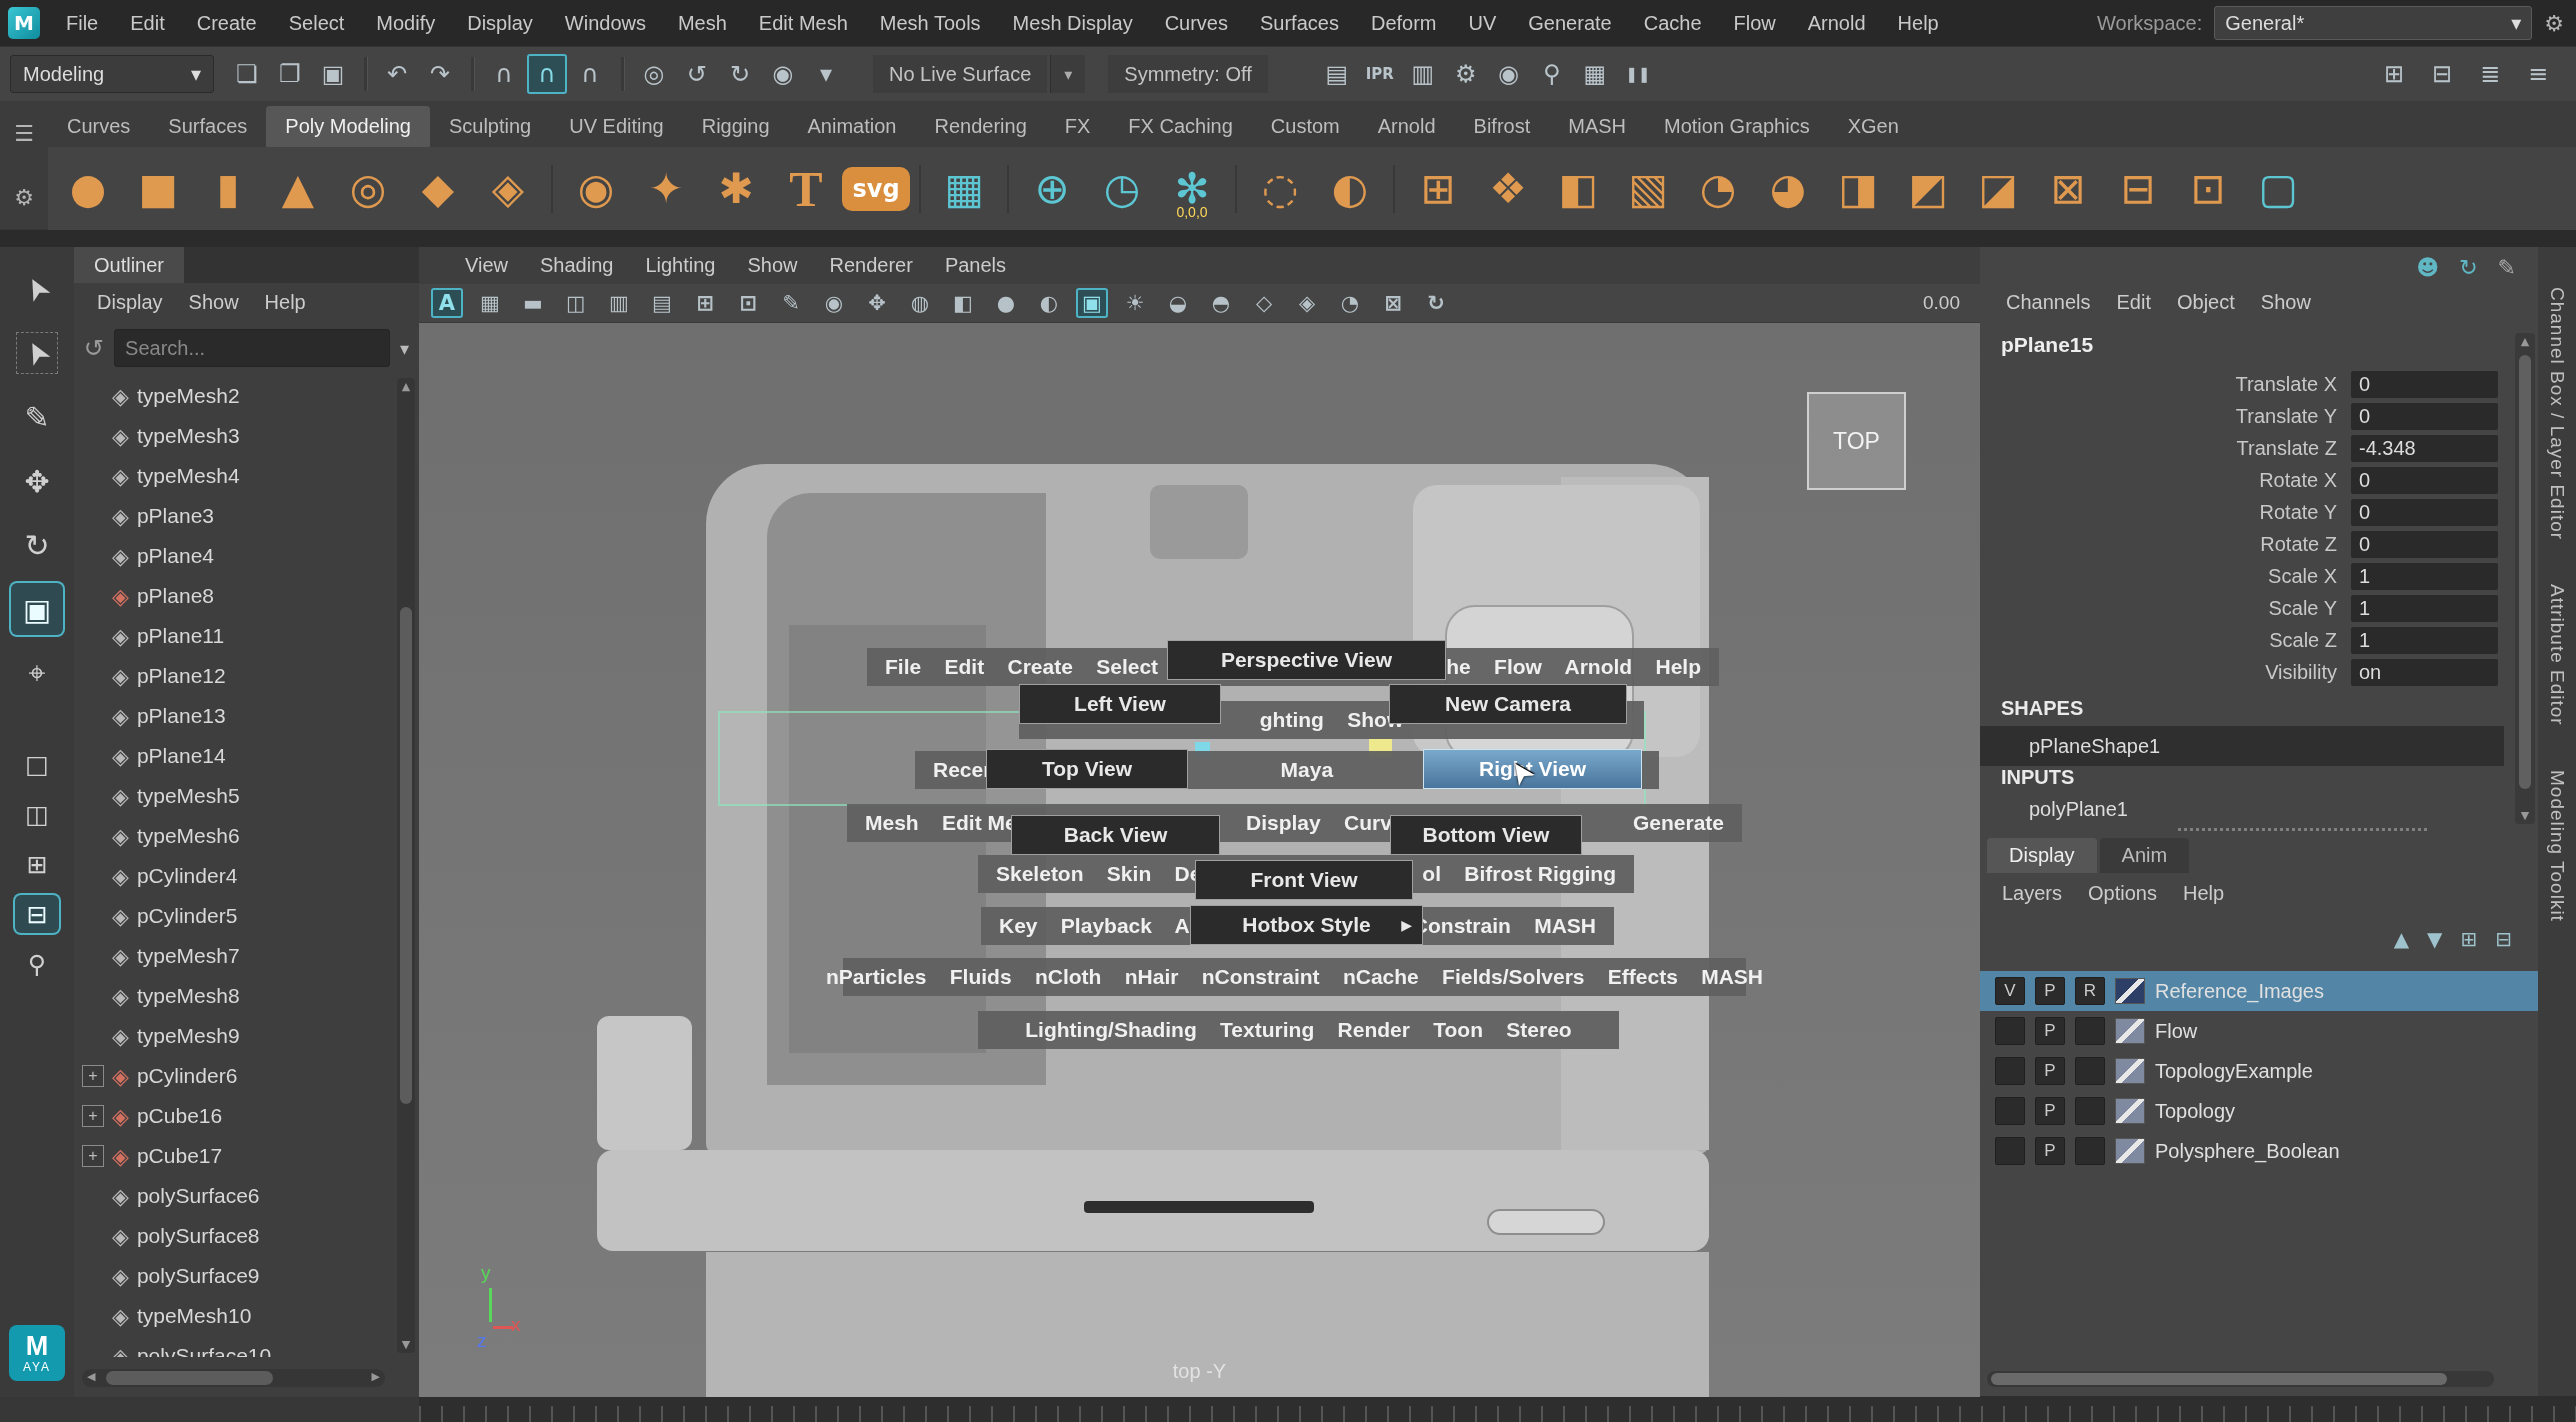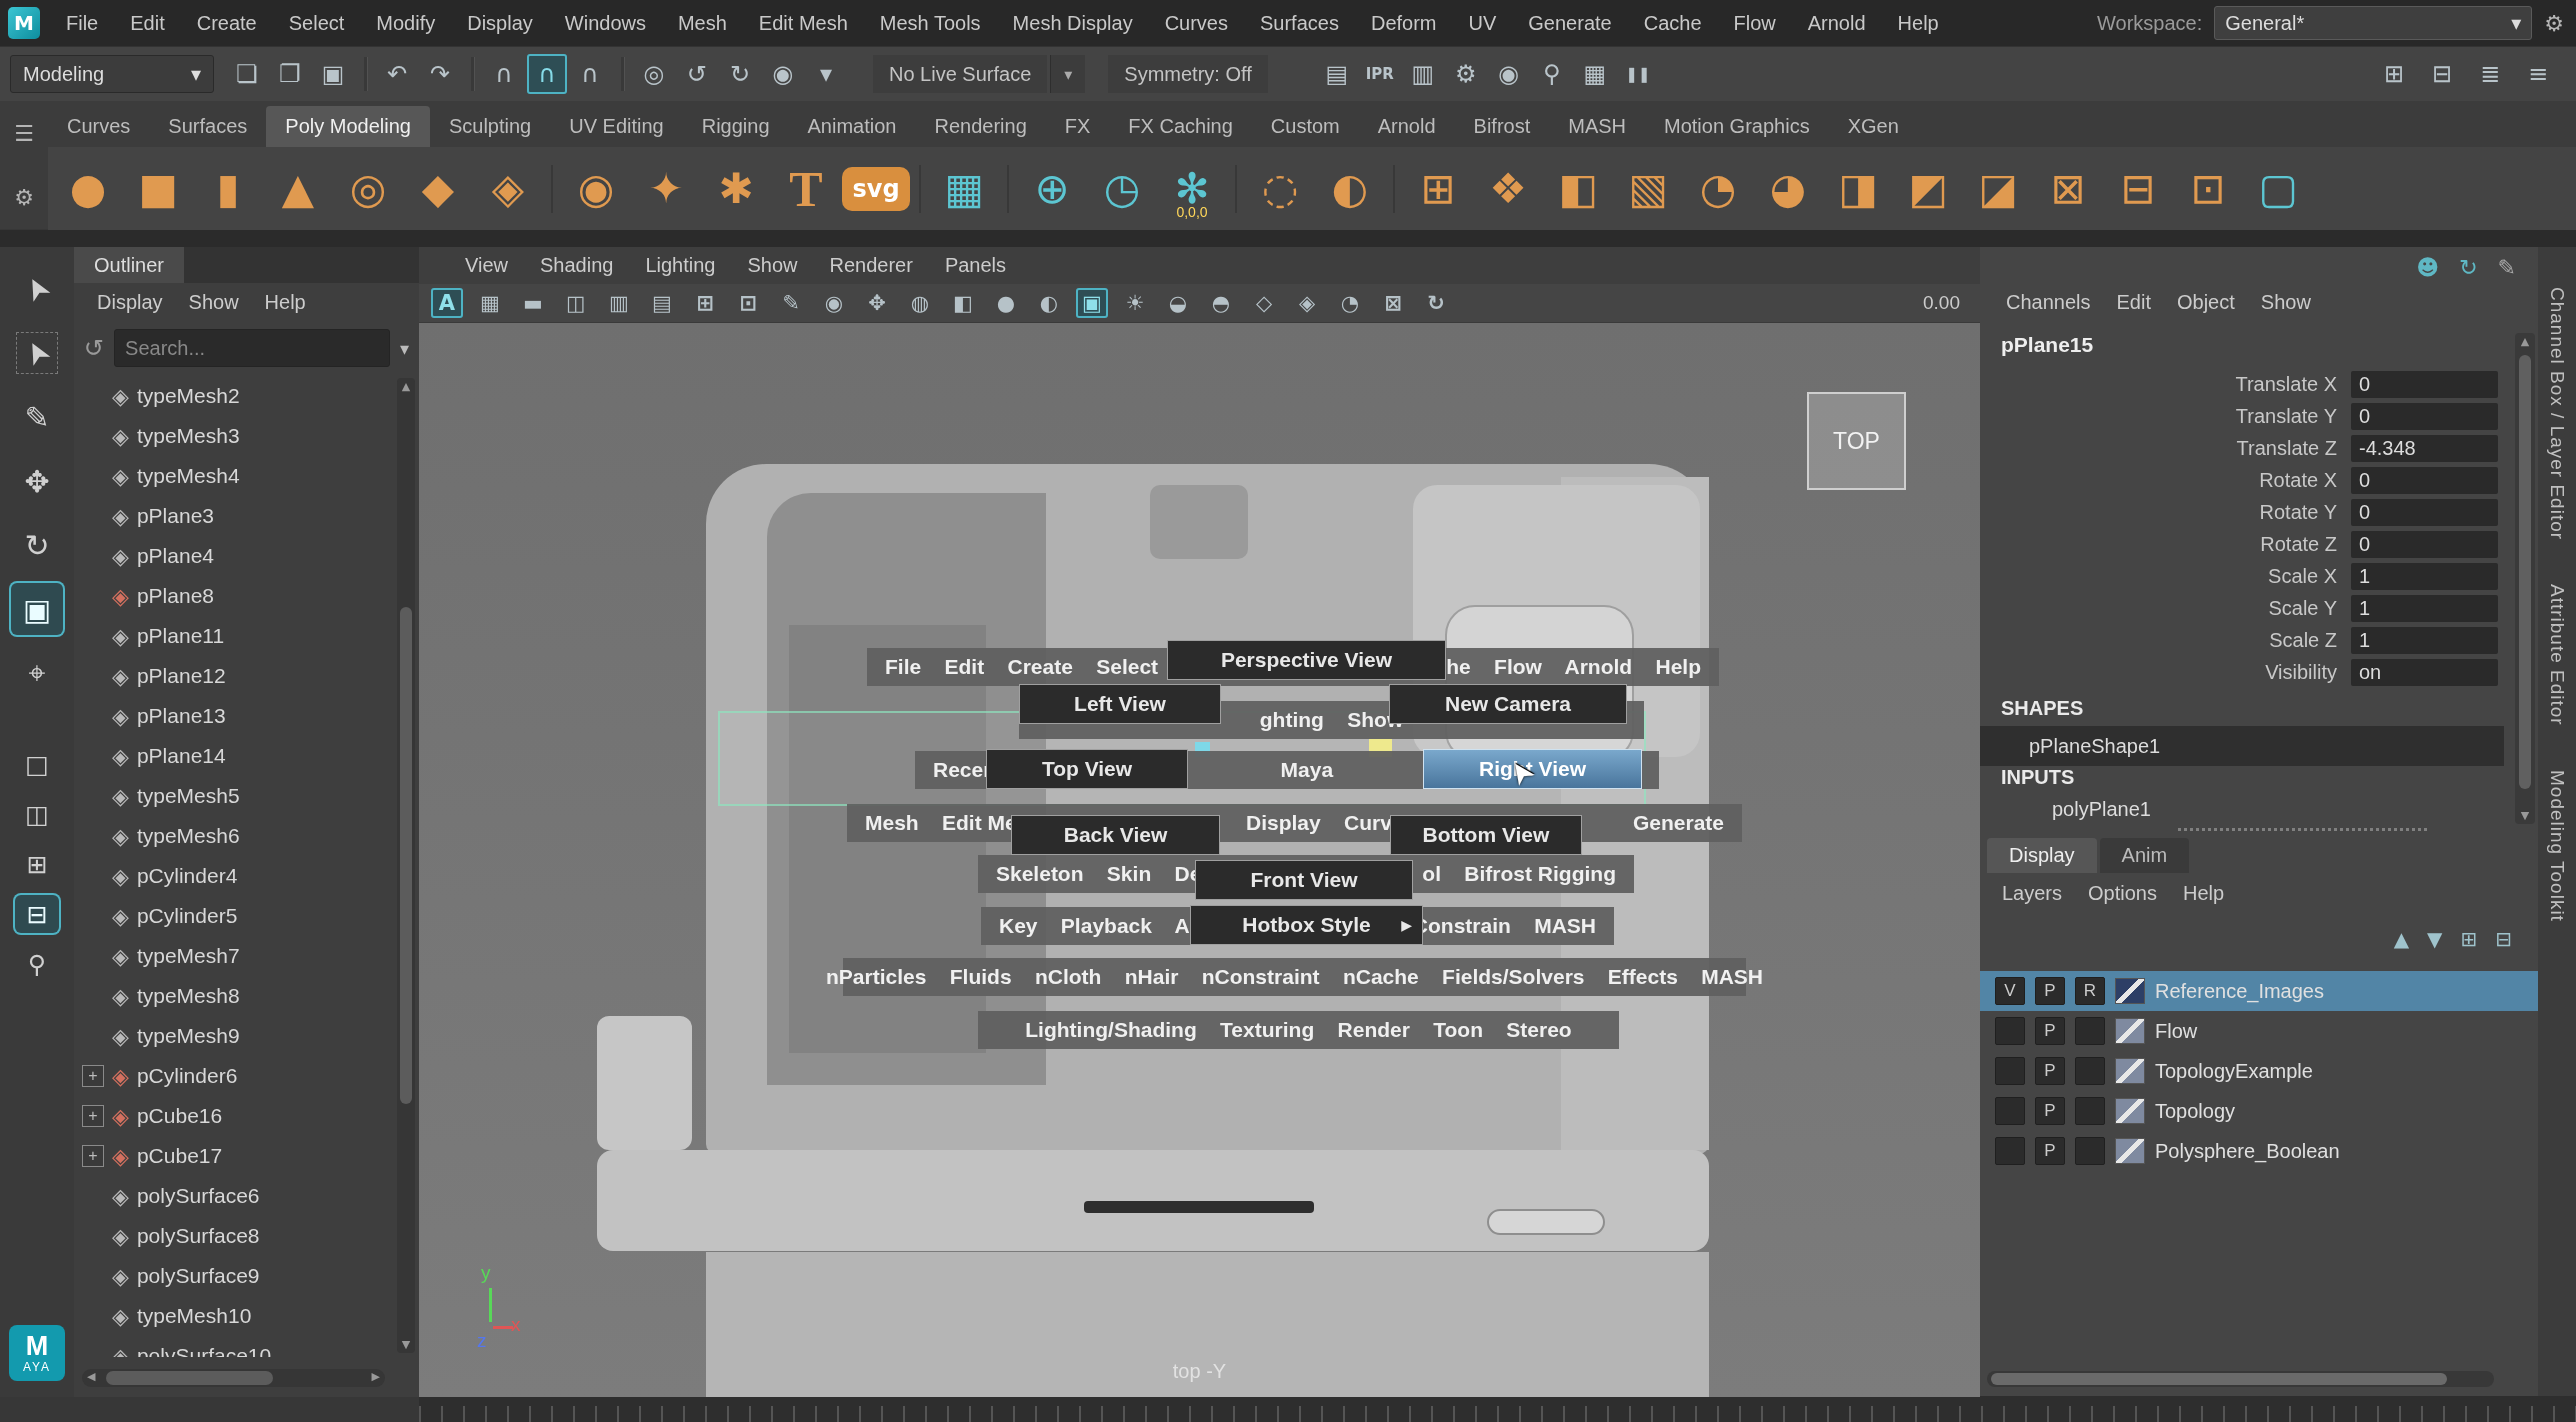--- a/index.html
+++ b/index.html
@@ -176,21 +176,21 @@
   #cb-object{position:absolute;top:86px;left:22px;font-size:21px;font-weight:bold;color:#eeeeee;}
   #cb-attrs{position:absolute;top:121px;left:0;right:34px;}
   .attr-row{height:32px;display:flex;align-items:center;justify-content:flex-end;gap:14px;padding-right:6px;}
   .attr-label{font-size:20px;color:#c8c8c8;}
   .attr-value{width:147px;height:27px;background:#2a2a2a;border-radius:2px;font-size:20px;color:#dddddd;display:flex;
     align-items:center;padding-left:8px;box-sizing:border-box;flex:none;}
   #cb-shapes-h{position:absolute;top:450px;left:22px;font-weight:bold;font-size:20px;color:#eaeaea;}
   #cb-shape-row{position:absolute;top:479px;left:0;right:34px;height:40px;background:#2f2f2f;display:flex;align-items:center;
     padding-left:50px;font-size:20px;color:#dddddd;box-sizing:border-box;}
   #cb-inputs-h{position:absolute;top:519px;left:22px;font-weight:bold;font-size:20px;color:#eaeaea;}
-  #cb-input-row{position:absolute;top:551px;left:50px;font-size:20px;color:#dddddd;margin-left:23px;}
+  #cb-input-row{position:absolute;top:551px;left:50px;font-size:20px;color:#dddddd;}
   #cb-dots{position:absolute;top:581px;left:199px;width:249px;border-top:3px dotted #808080;}
   #cb-vscroll{position:absolute;right:3px;top:86px;width:20px;height:491px;background:#3a3a3a;border-radius:4px;}
   #cb-vscroll .arr{position:absolute;left:0;right:0;text-align:center;font-size:11px;color:#999;}
   #cb-up{top:2px;} #cb-down{bottom:2px;}
   #cb-vthumb{position:absolute;left:4px;width:12px;top:22px;height:434px;background:#606060;border-radius:6px;}
 
   
   #le-tabs{position:absolute;top:591px;left:8px;display:flex;gap:3px;}
   .le-tab{padding:6px 22px;font-size:20px;color:#bbbbbb;background:#3a3a3a;border-radius:4px 4px 0 0;}
   .le-tab.active{background:#565656;color:#eeeeee;}

